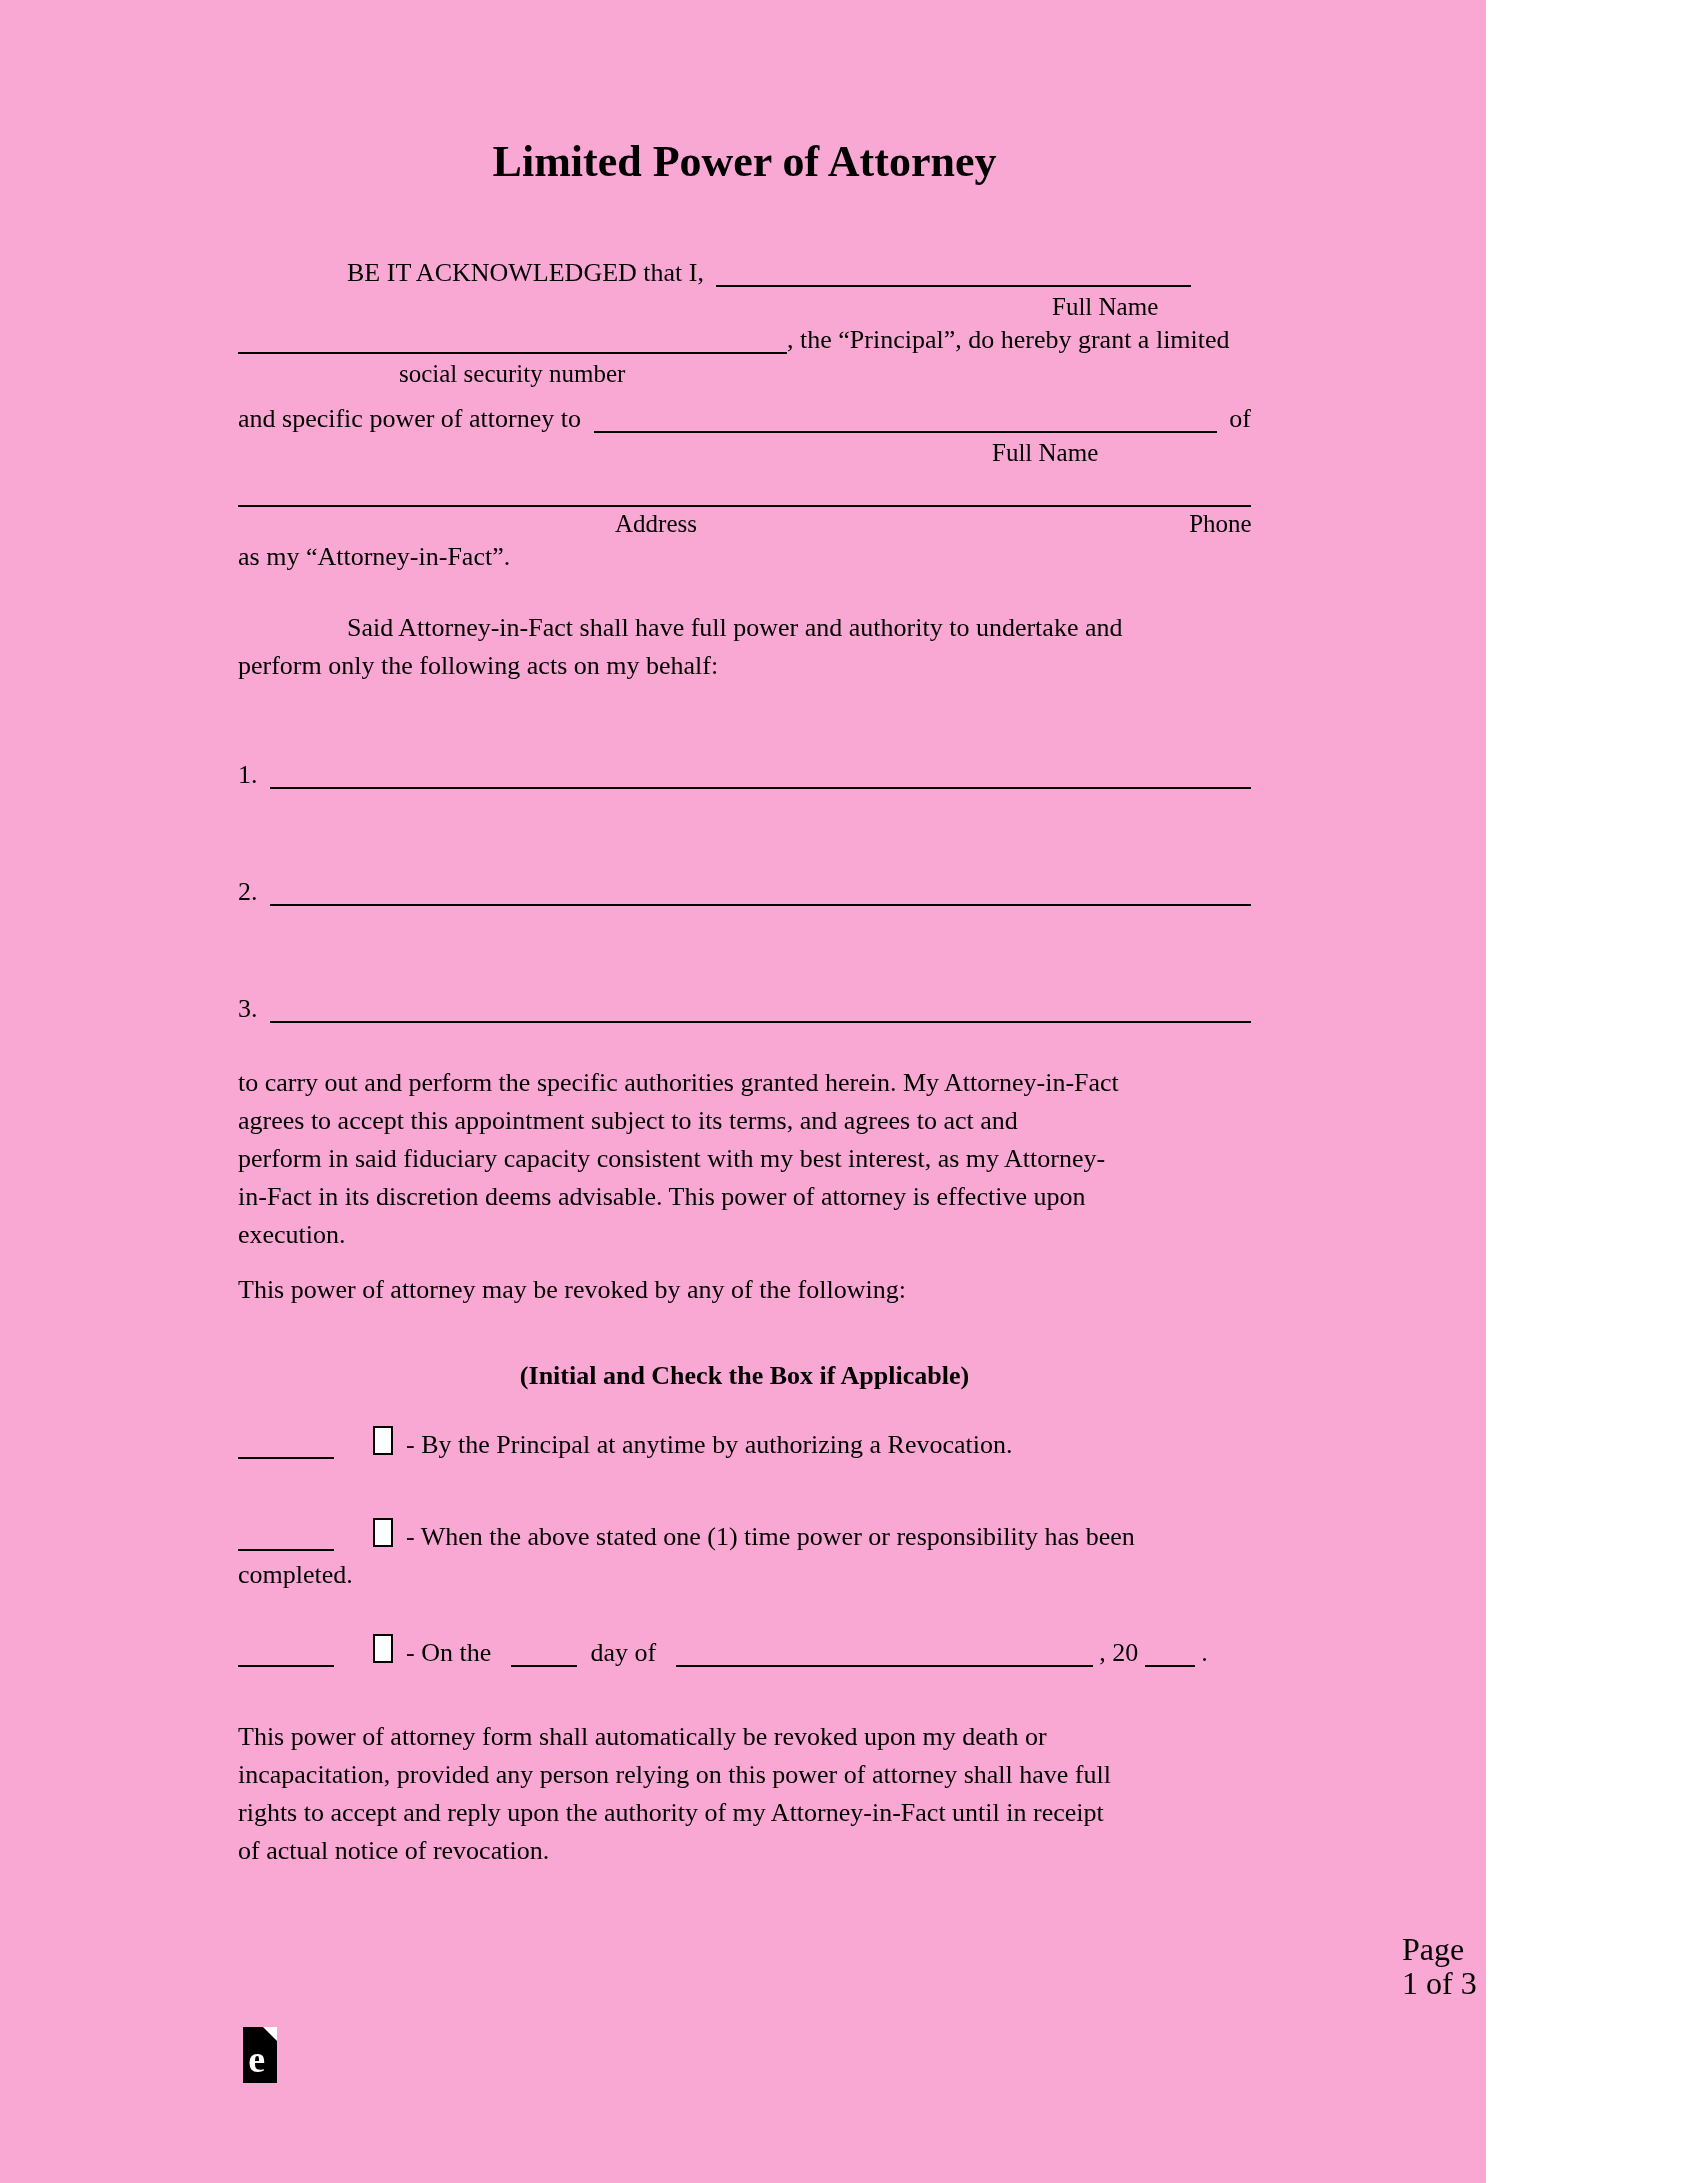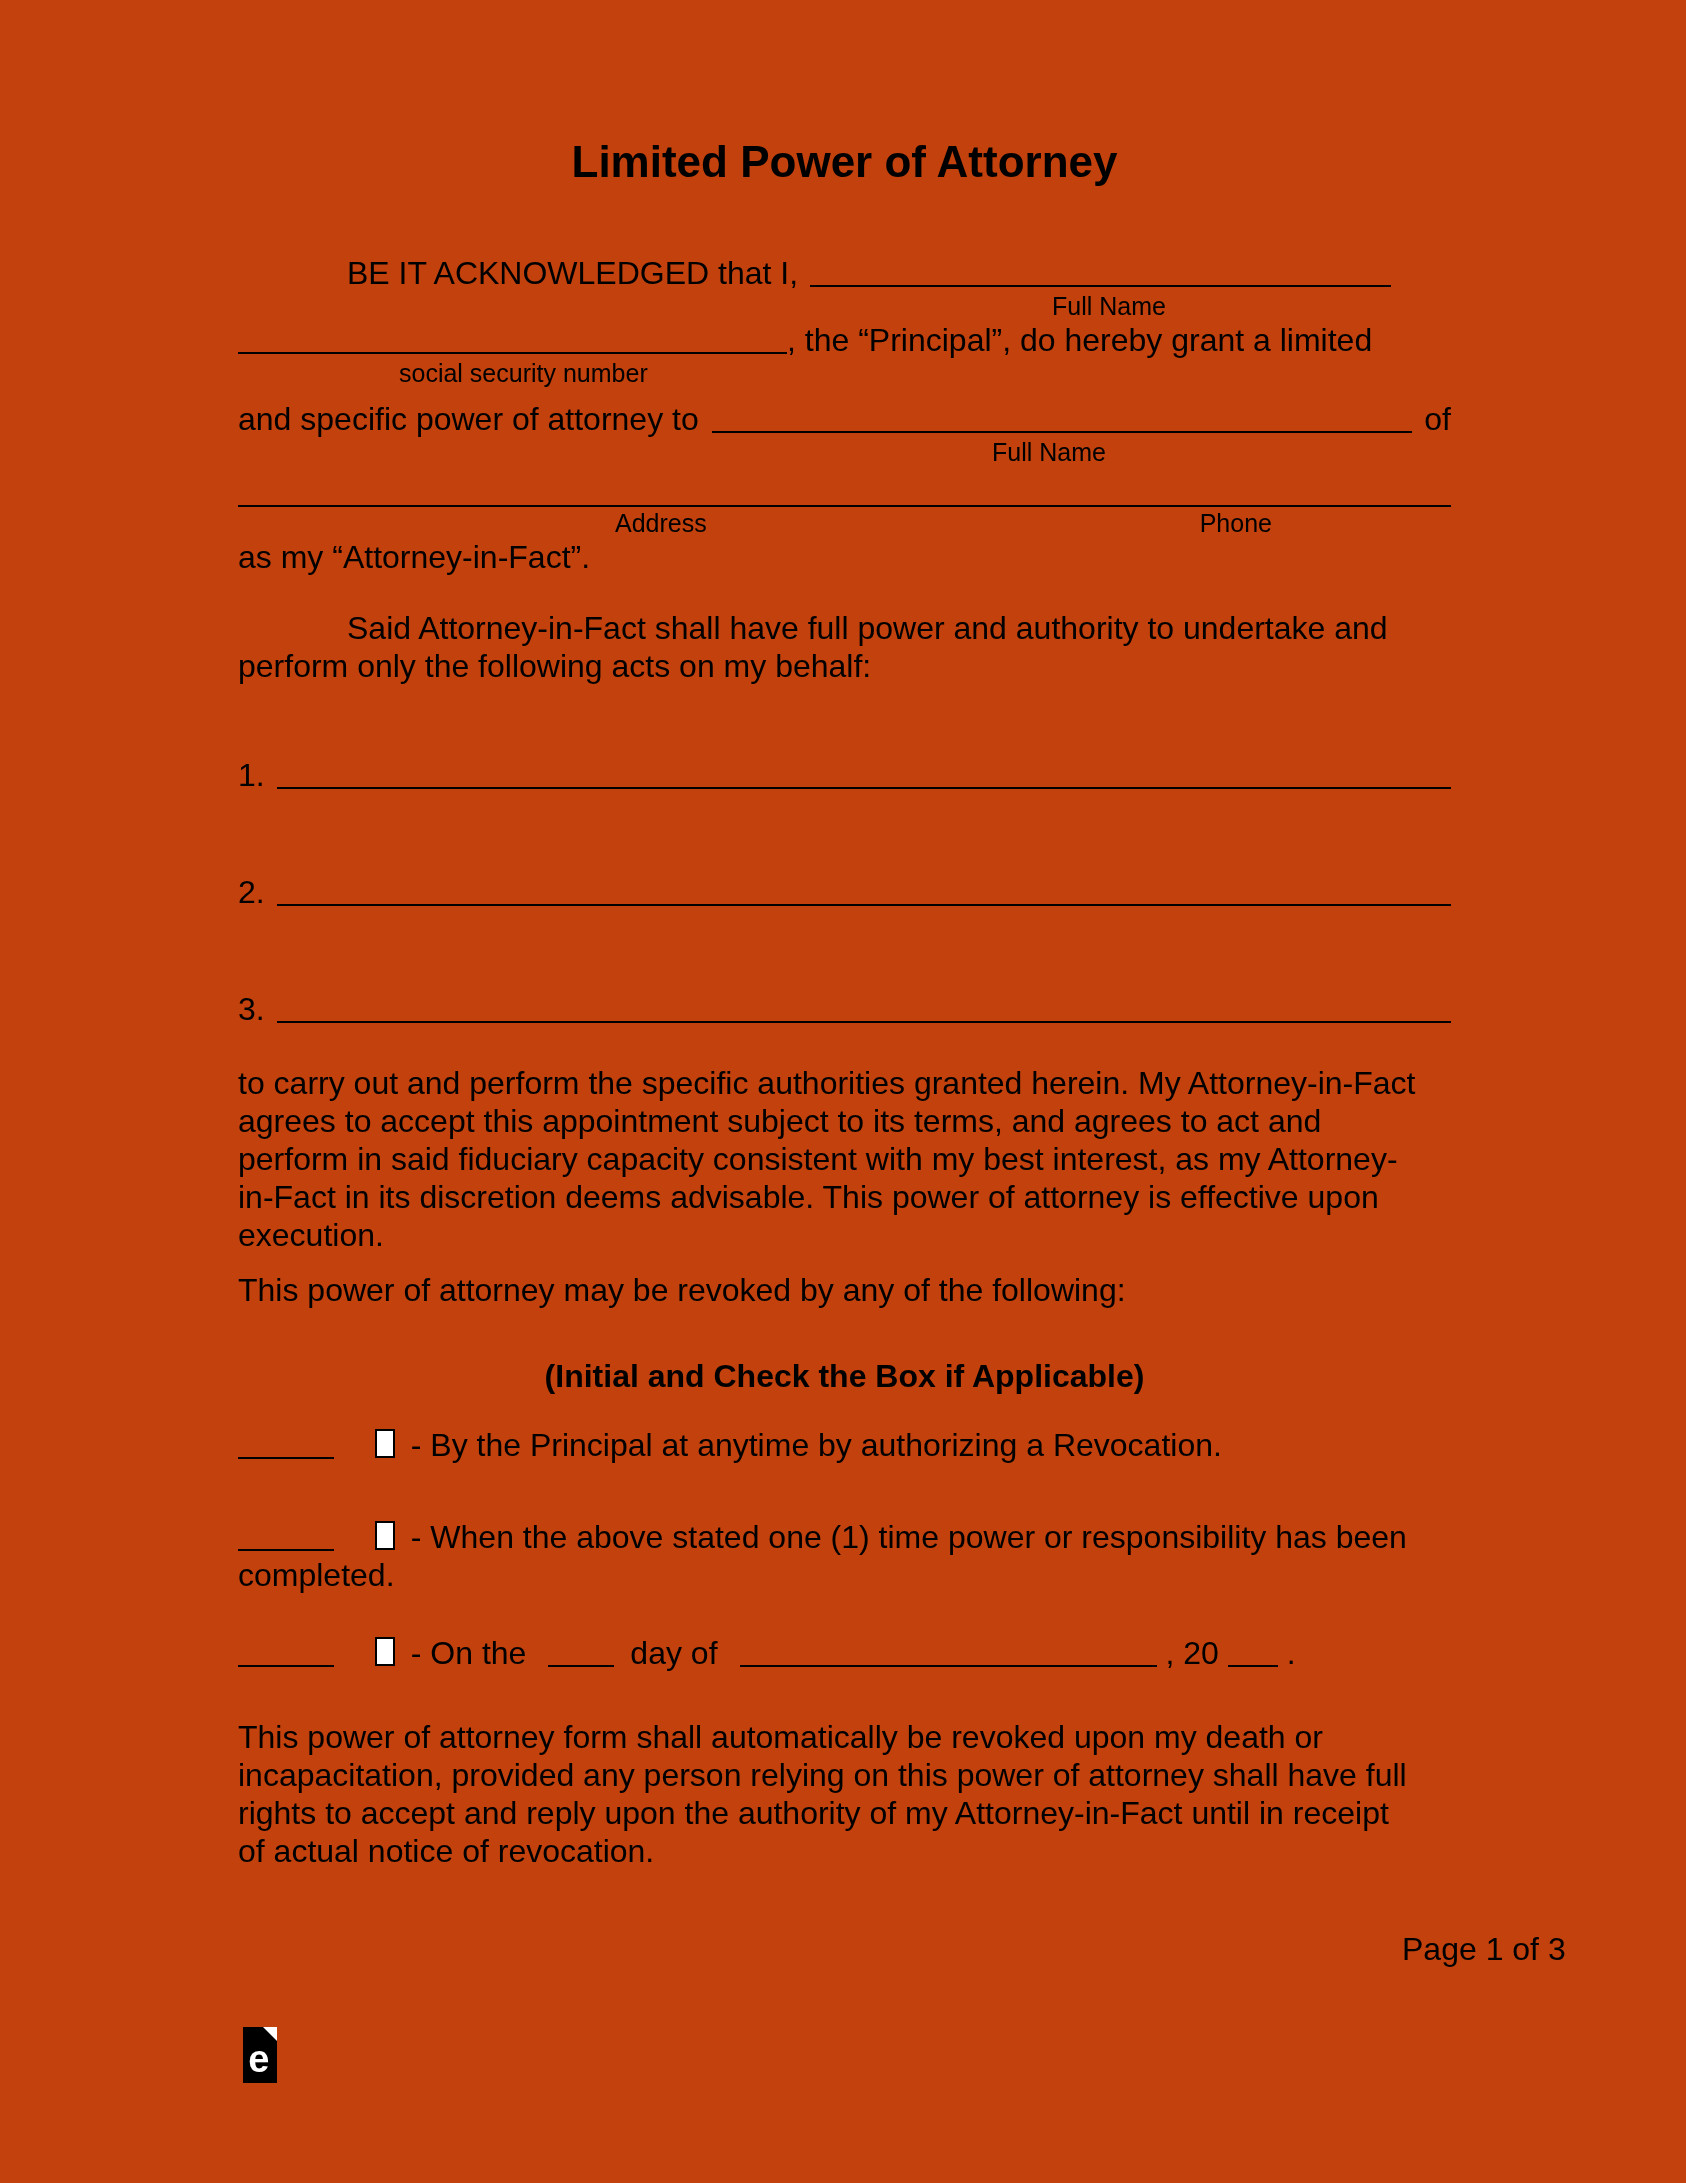--- a/index.html
+++ b/index.html
@@ -1,34 +1,34 @@
 <!DOCTYPE html>
 <html style="font-size:10.6px"><head>
 <meta charset="utf-8">
 <style>
   * { box-sizing: border-box; }
   html, body { margin: 0; padding: 0; background: #fff; }
   .page {
     position: relative;
-    width: 1686px;
+    width: 1486px;
     height: 2183px;
-    background: #c2410c;
-    font-family: Liberation Sans, sans-serif;
+    background: #f9a8d4;
+    font-family: Liberation Serif, serif;
     color: #000;
     padding: 136px 235px 0 238px;
     overflow: hidden;
   }
   .title {
     font-size: 44px;
     line-height: 52px;
     font-weight: 700;
     text-align: center;
     margin: 0 0 66px 0;
   }
-  .line { font-size: 32px; line-height: 38px; white-space: nowrap; }
+  .line { font-size: 26px; line-height: 38px; white-space: nowrap; }
   .flexline { display: flex; align-items: flex-start; }
   .flexline > .txt { flex: 0 0 auto; }
   .blank { border-bottom: 2.6px solid #000; height: 33px; }
   .fblank { flex: 1 1 auto; }
   .iblank { display: inline-block; vertical-align: top; }
   .label-row { font-size: 25px; line-height: 29px; white-space: nowrap; }
   .label-row span { display: inline-block; }
   .indent { padding-left: 109px; }
   .item-row { display: flex; align-items: flex-start; }
   .item-row .fblank { margin-left: 12px; }

